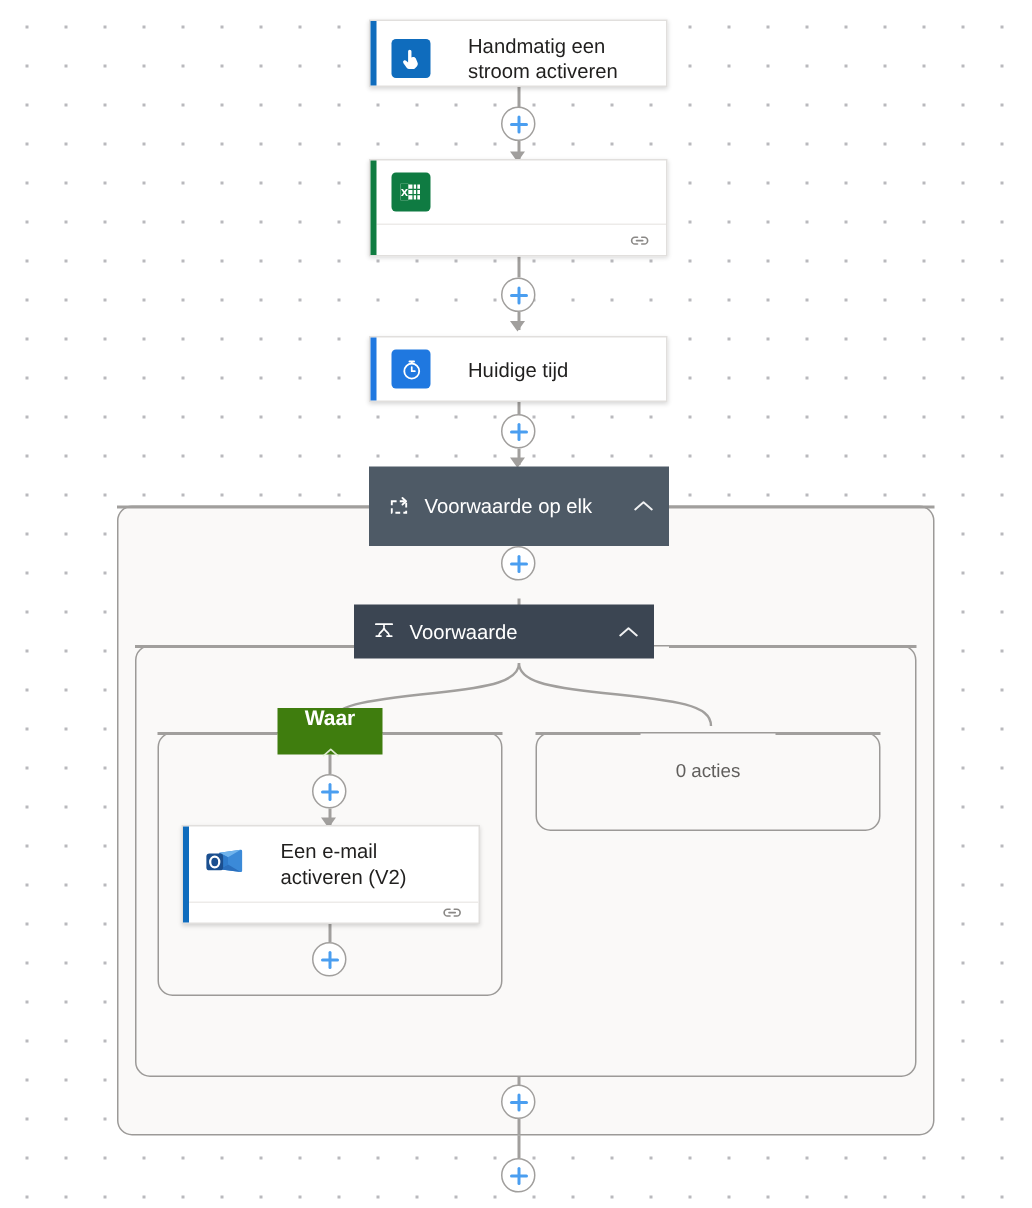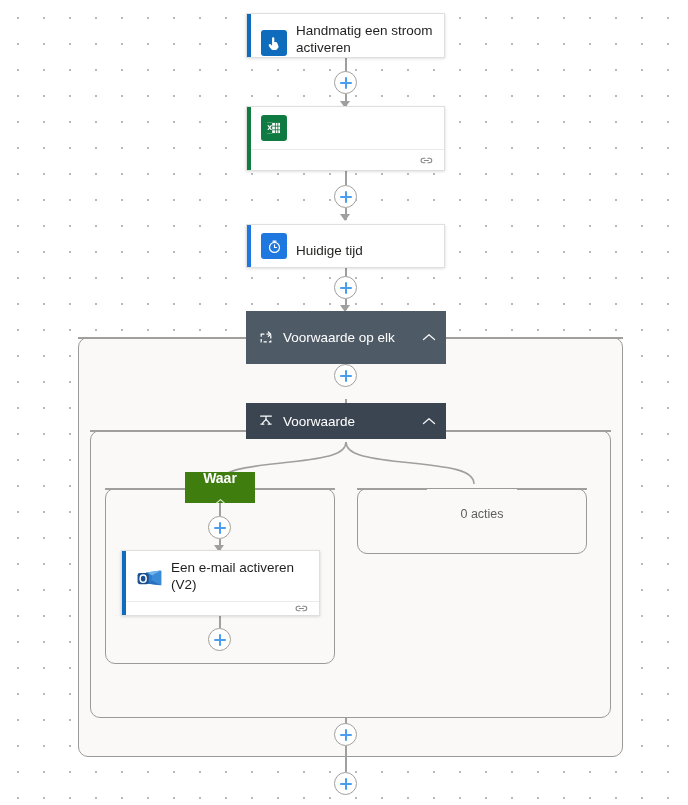--- a/index.html
+++ b/index.html
@@ -56,23 +56,23 @@
     background:#ffffff;
     border:1px solid #e1dfdd;
     box-shadow:0 1.2px 3px rgba(0,0,0,0.16);
     display:flex;flex-direction:column;
     cursor:pointer;
   }
   .card .accent{
     position:absolute;left:0;top:0;bottom:0;width:4px;
   }
   .card .row{
-    display:flex;align-items:flex-end;
+    display:flex;align-items:center;
     padding:8px 10px 8px 14px;
-    gap:9px;flex:1;
+    gap:25px;flex:1;
   }
   .card .ctitle{
     font-size:13.5px;color:#201f1e;line-height:17px;
     font-family:"Liberation Sans", sans-serif;
   }
   .card .foot{
     border-top:1px solid #edebe9;
     height:22px;display:flex;align-items:center;justify-content:flex-end;
     padding-right:10px;margin-left:4px;
   }
@@ -108,21 +108,20 @@
     font-size:14px;font-weight:bold;color:#ffffff;
     font-family:"Liberation Sans", sans-serif;
   }
   .branch-true{background:#3f7d0e;}
   .branch-false{background:#a4262c;}
 
   .empty-text{
     position:absolute;text-align:center;
     font-size:12.5px;color:#605e5c;
     font-family:"Liberation Sans", sans-serif;
-    padding-left:10px;
   }
 
   svg{display:block;}
   .chev{opacity:.92;}
 </style>
 </head>
 <body>
 
 <div id="canvas">
 
@@ -237,21 +236,21 @@
       </svg>
     </span>
     <span class="htext">Voorwaarde op elk</span>
     <span class="chev">
       <svg width="14" height="9" viewBox="0 0 14 9">
         <path d="M1.5 6.6 L7 1.8 L12.5 6.6" fill="none" stroke="#ffffff" stroke-width="1.3" stroke-linecap="round" stroke-linejoin="round"></path>
       </svg>
     </span>
   </div>
 
-  <div class="scopehead cond-head" style="left:246px;top:403px;width:200px;height:36px;">
+  <div class="scopehead cond-head" style="left:236px;top:403px;width:200px;height:36px;">
     <span>
       <svg width="16" height="16" viewBox="0 0 16 16">
         <path d="M2.6 3.1 H13.4" stroke="#ffffff" stroke-width="1.25" stroke-linecap="round"></path>
         <path d="M8 3.1 V5.4" stroke="#ffffff" stroke-width="1.15"></path>
         <path d="M8 5.4 C8 8.2, 4.4 8.2, 4.4 11.1" fill="none" stroke="#ffffff" stroke-width="1.15"></path>
         <path d="M8 5.4 C8 8.2, 11.6 8.2, 11.6 11.1" fill="none" stroke="#ffffff" stroke-width="1.15"></path>
         <path d="M2.9 11.1 H5.9 M10.1 11.1 H13.1" stroke="#ffffff" stroke-width="1.25" stroke-linecap="round"></path>
       </svg>
     </span>
     <span class="htext">Voorwaarde</span>

